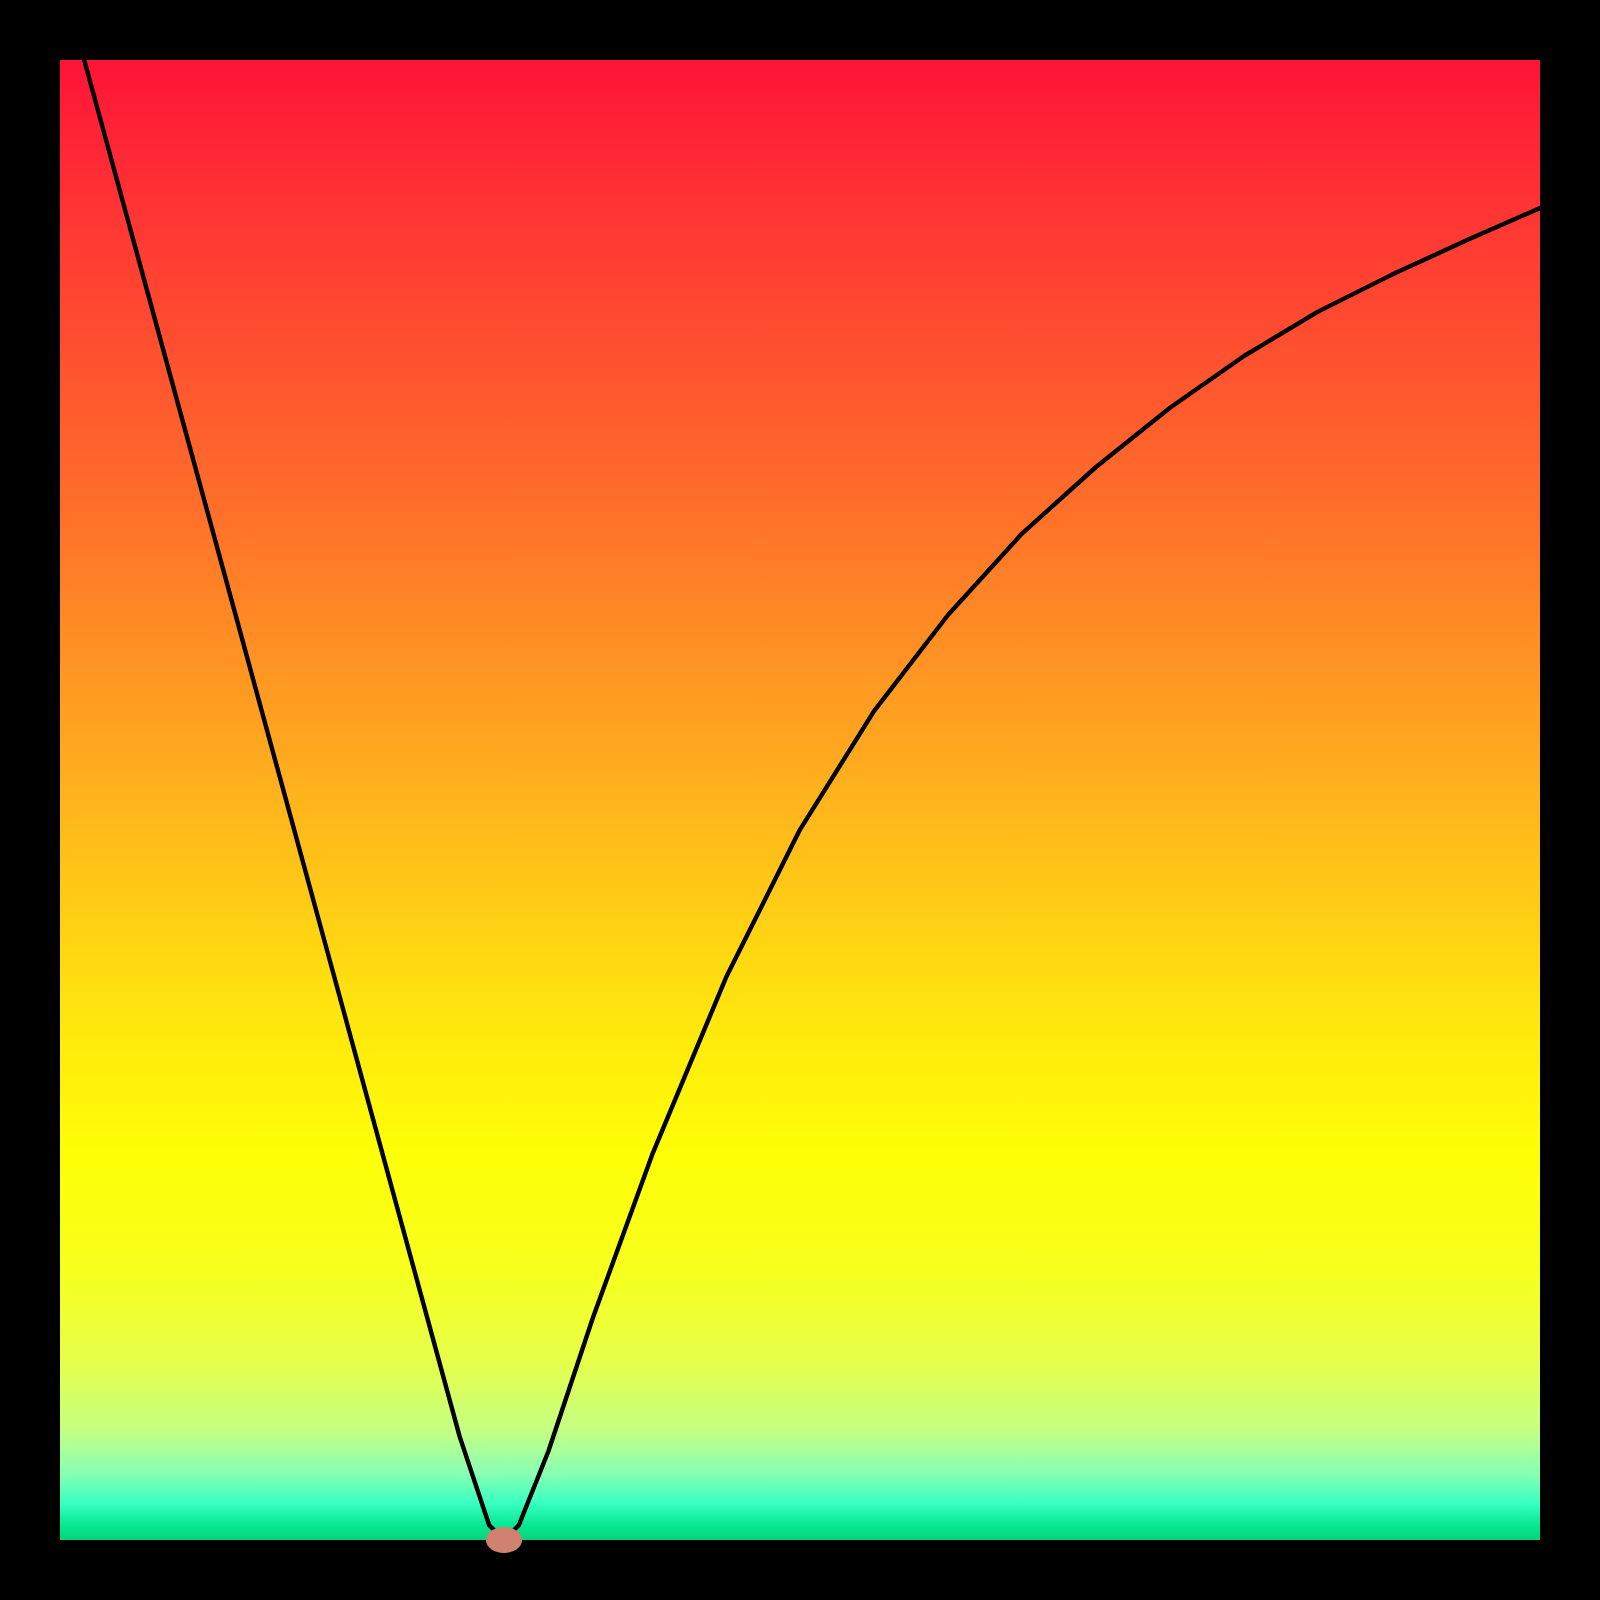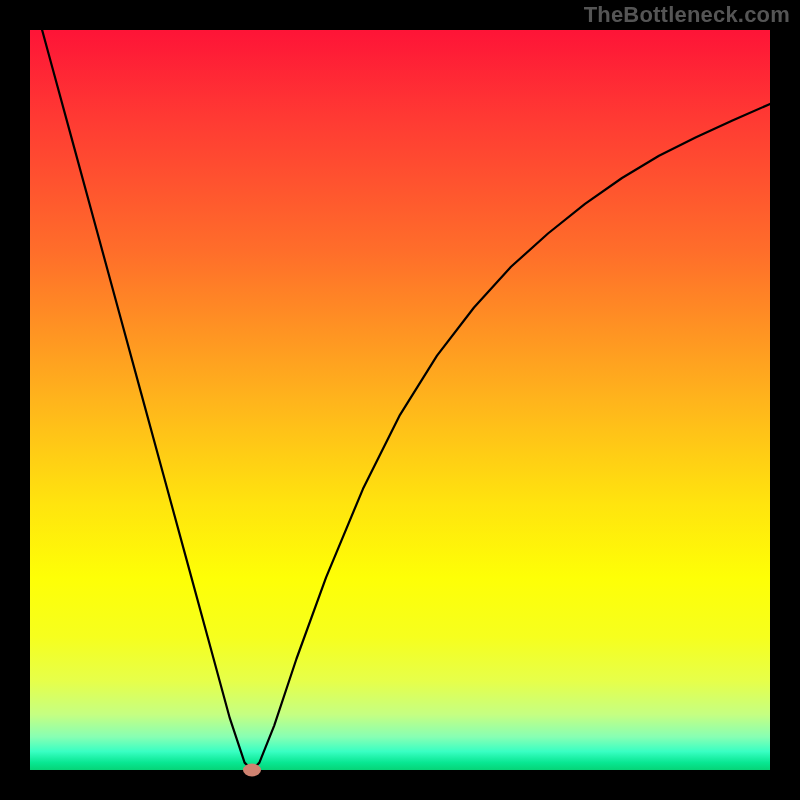--- a/index.html
+++ b/index.html
@@ -75,21 +75,20 @@
     border-radius: 50%;
     background: #cf8270;
     z-index: 3;
     transform: translate(-50%, -50%);
   }
 </style>
 </head>
 <body>
 
 <div class="frame">
-  <div class="watermark">TheBottleneck.com</div>
 
   <div class="plot">
     <div class="gradient-bg"></div>
 
     <svg class="curve" viewBox="0 0 740 740" preserveAspectRatio="none">
       <path d="M0.00 -44.40 L22.20 37.00 L44.40 118.40 L66.60 199.80 L88.80 281.20 L111.00 362.60 L133.20 444.00 L155.40 525.40 L177.60 606.80 L199.80 688.20 L214.60 732.60 L222.00 740.00 L229.40 732.60 L244.20 695.60 L266.40 629.00 L296.00 547.60 L333.00 458.80 L370.00 384.80 L407.00 325.60 L444.00 277.50 L481.00 236.80 L518.00 203.50 L555.00 173.90 L592.00 148.00 L629.00 125.80 L666.00 107.30 L703.00 90.28 L740.00 74.00" fill="none" stroke="#000" stroke-width="2.2" stroke-linejoin="round" stroke-linecap="round"></path>
     </svg>
 
     <div class="marker" style="left: 222px; top: 740px; background: rgb(207, 130, 112);"></div>
   </div>

